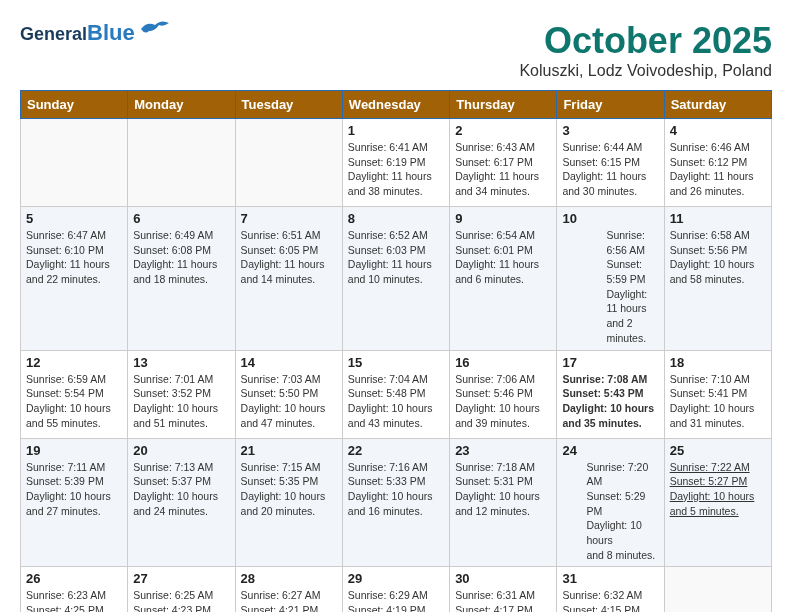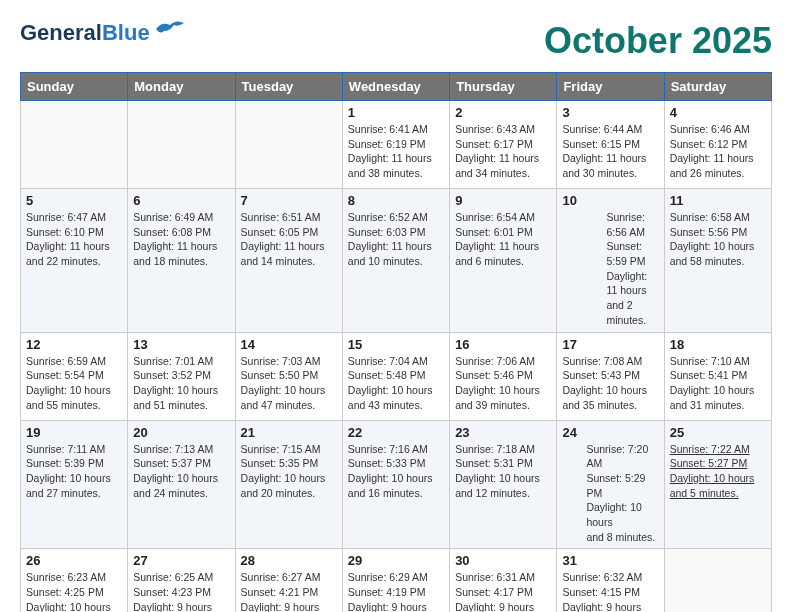--- a/index.html
+++ b/index.html
@@ -32,21 +32,21 @@
     .subtitle {
       font-size: 16px;
       color: #333;
     }
     table {
       width: 100%;
       border-collapse: collapse;
       table-layout: fixed;
     }
     th {
-      background-color: #737373;
+      background-color: #a16207;
       color: #fff;
       text-align: left;
       padding: 6px 6px;
       font-size: 13px;
       font-weight: bold;
       border: 1px solid #2a6ab0;
     }
     td {
       border: 1px solid #ccc;
       vertical-align: top;
@@ -79,29 +79,30 @@
       align-items: center;
     }
   </style>
 </head>
 <body>
 
 <div class="header">
   <div class="logo">
     <div class="logo-wrapper">
       <div>
-        <span style="font-size:22px;font-weight:bold;color:#1a3a5c;">General</span><span style="font-size:22px;font-weight:bold;color:#2a7abf;">Blue</span>
+        <span style="font-size:18px;font-weight:bold;color:#1a3a5c;">General</span><span style="font-size:22px;font-weight:bold;color:#2a7abf;">Blue</span>
       </div>
       <svg width="32" height="24" viewBox="0 0 32 24" style="margin-left:4px;margin-top:-8px;">
         <path d="M2,12 Q8,4 16,8 Q22,2 30,6 Q24,10 20,8 Q16,14 10,14 Q6,18 2,12Z" fill="#2a7abf"></path>
       </svg>
     </div>
   </div>
   <div class="title-section">
     <div class="month-title">October 2025</div>
+    <div class="subtitle">Koluszki, Lodz Voivodeship, Poland</div>
   </div>
 </div>
 
 <table>
   <thead>
     <tr>
     <th>Sunday</th>
         <th>Monday</th>
         <th>Tuesday</th>
         <th>Wednesday</th>
@@ -226,21 +227,21 @@
         </td>
         <td>
           <div class="day-number">16</div>
           <div class="day-info" style="white-space: pre-line;">Sunrise: 7:06 AM
 Sunset: 5:46 PM
 Daylight: 10 hours
 and 39 minutes.</div>
         </td>
         <td>
           <div class="day-number">17</div>
-          <div class="day-info" style="white-space: pre-line;">Sunrise: 7:08 AM
+          <div class="day-info" style="white-space: pre-line; font-weight: bold;">Sunrise: 7:08 AM
 Sunset: 5:43 PM
 Daylight: 10 hours
 and 35 minutes.</div>
         </td>
         <td>
           <div class="day-number">18</div>
           <div class="day-info" style="white-space: pre-line;">Sunrise: 7:10 AM
 Sunset: 5:41 PM
 Daylight: 10 hours
 and 31 minutes.</div>

